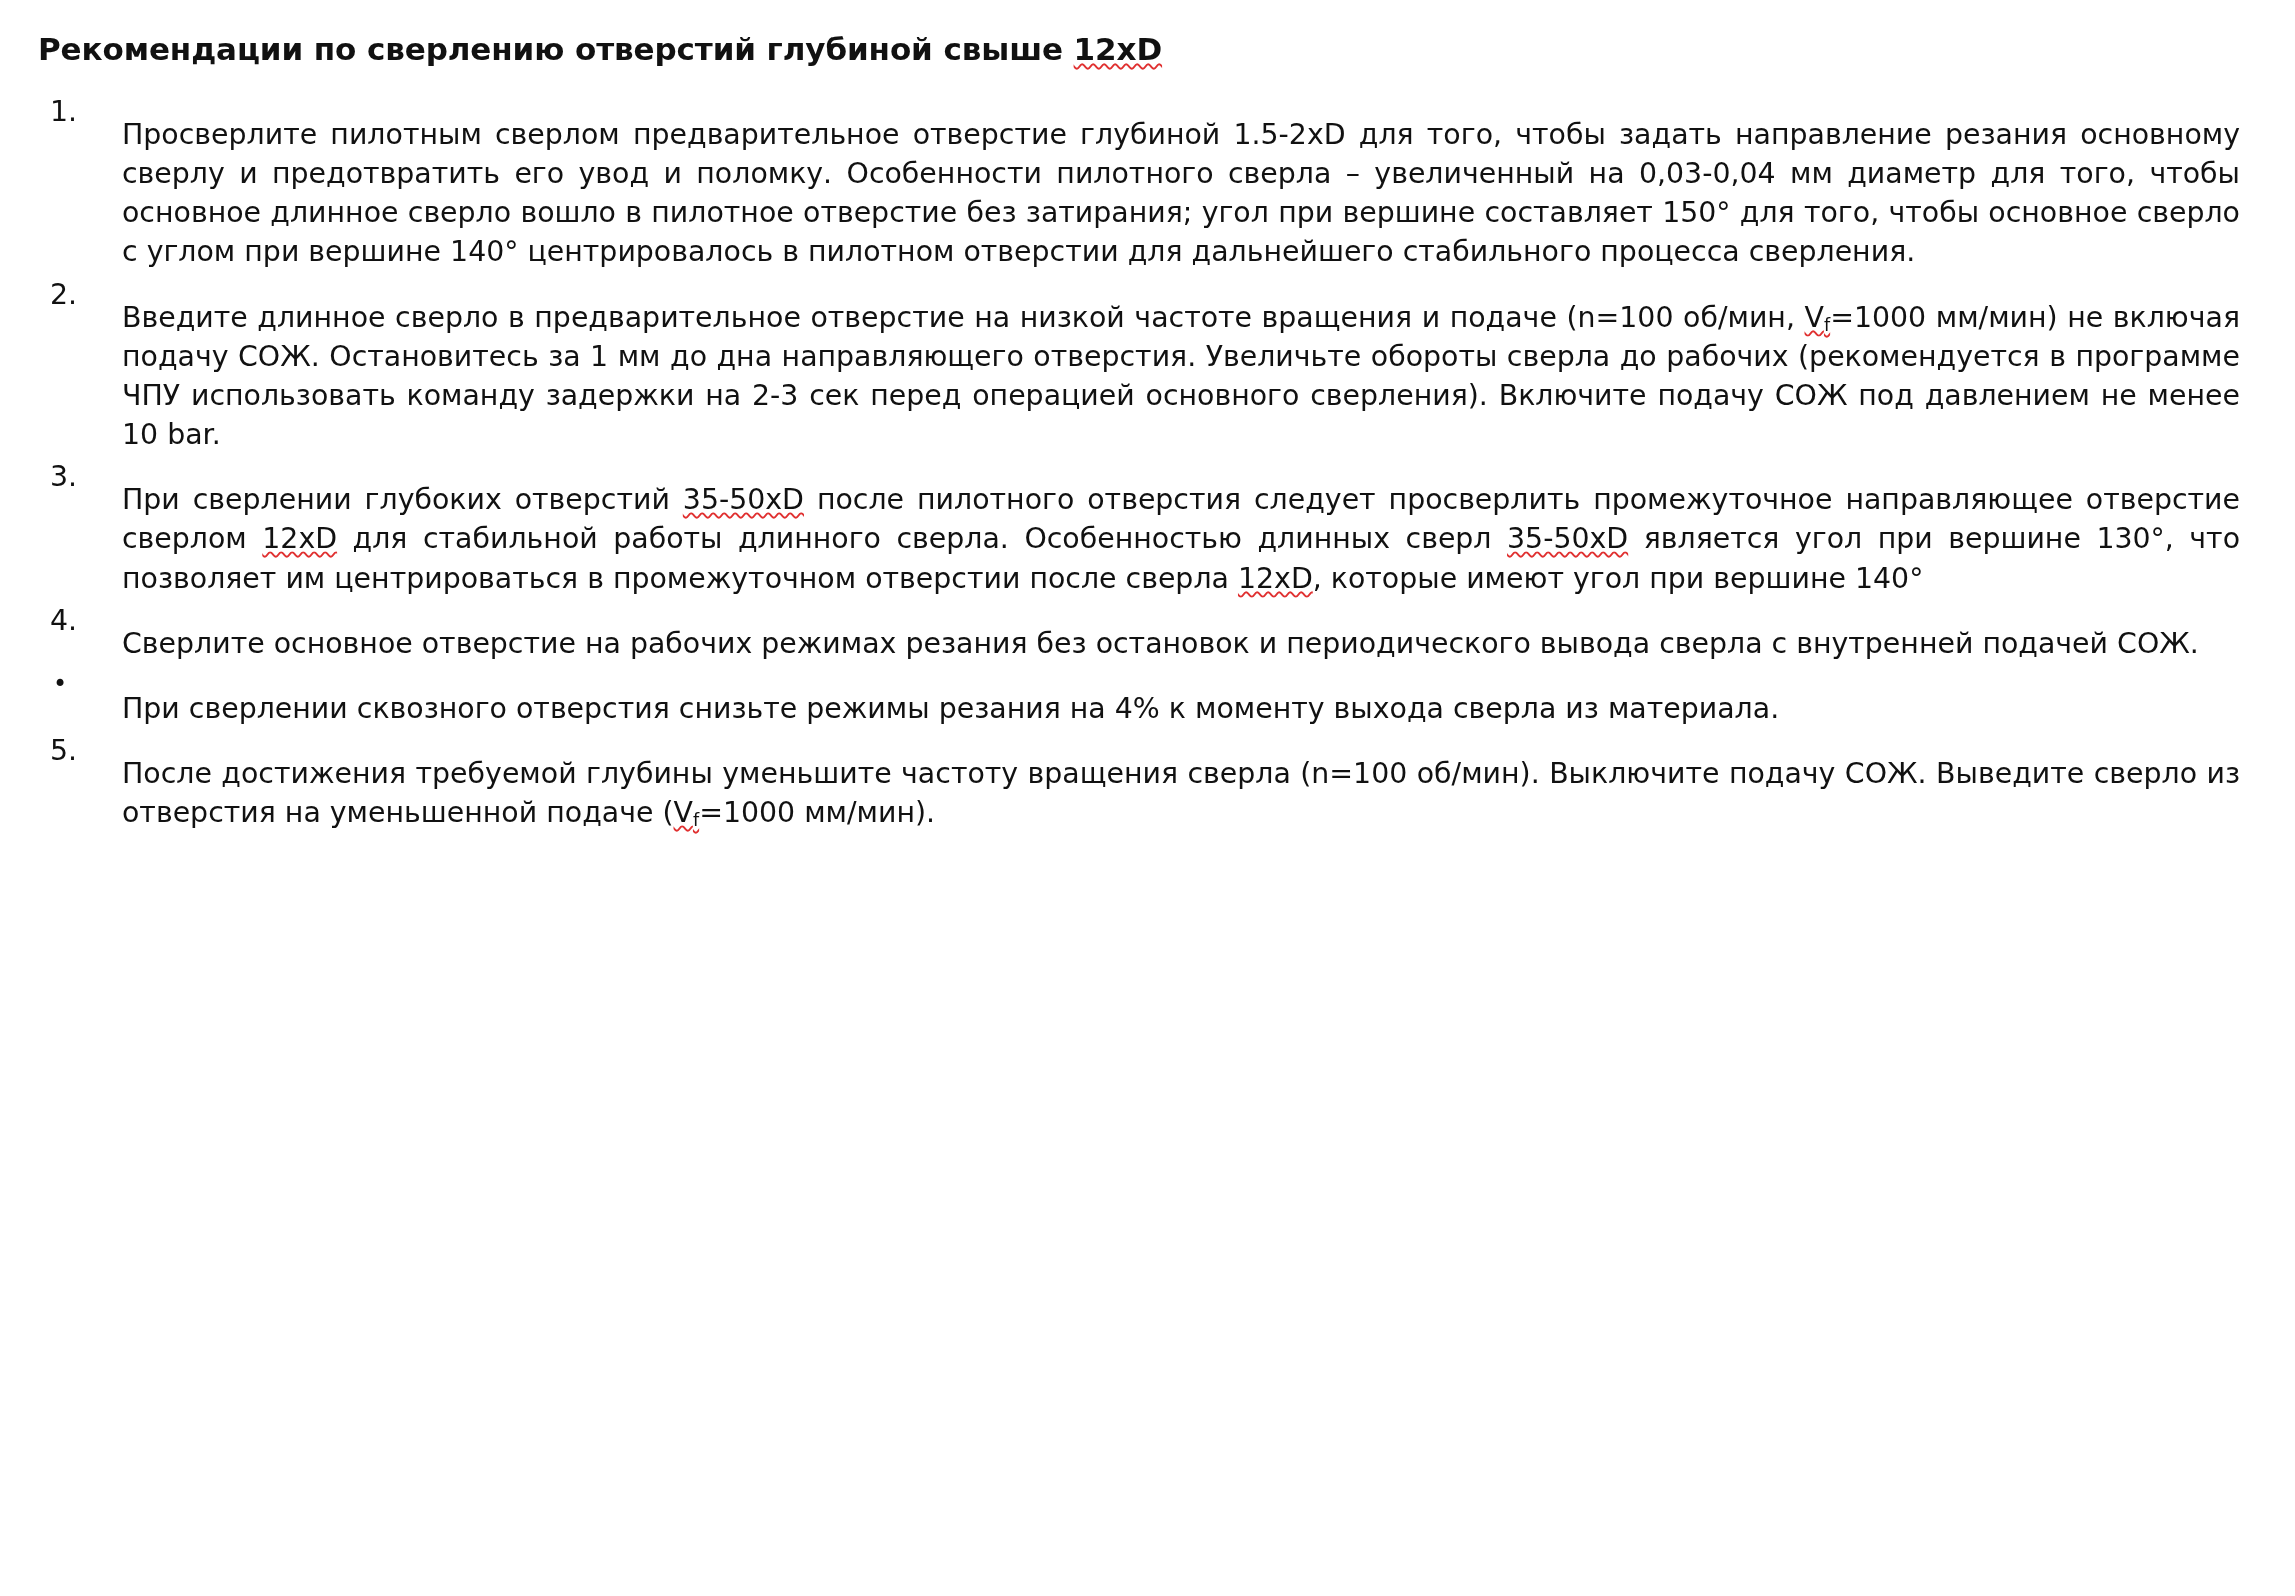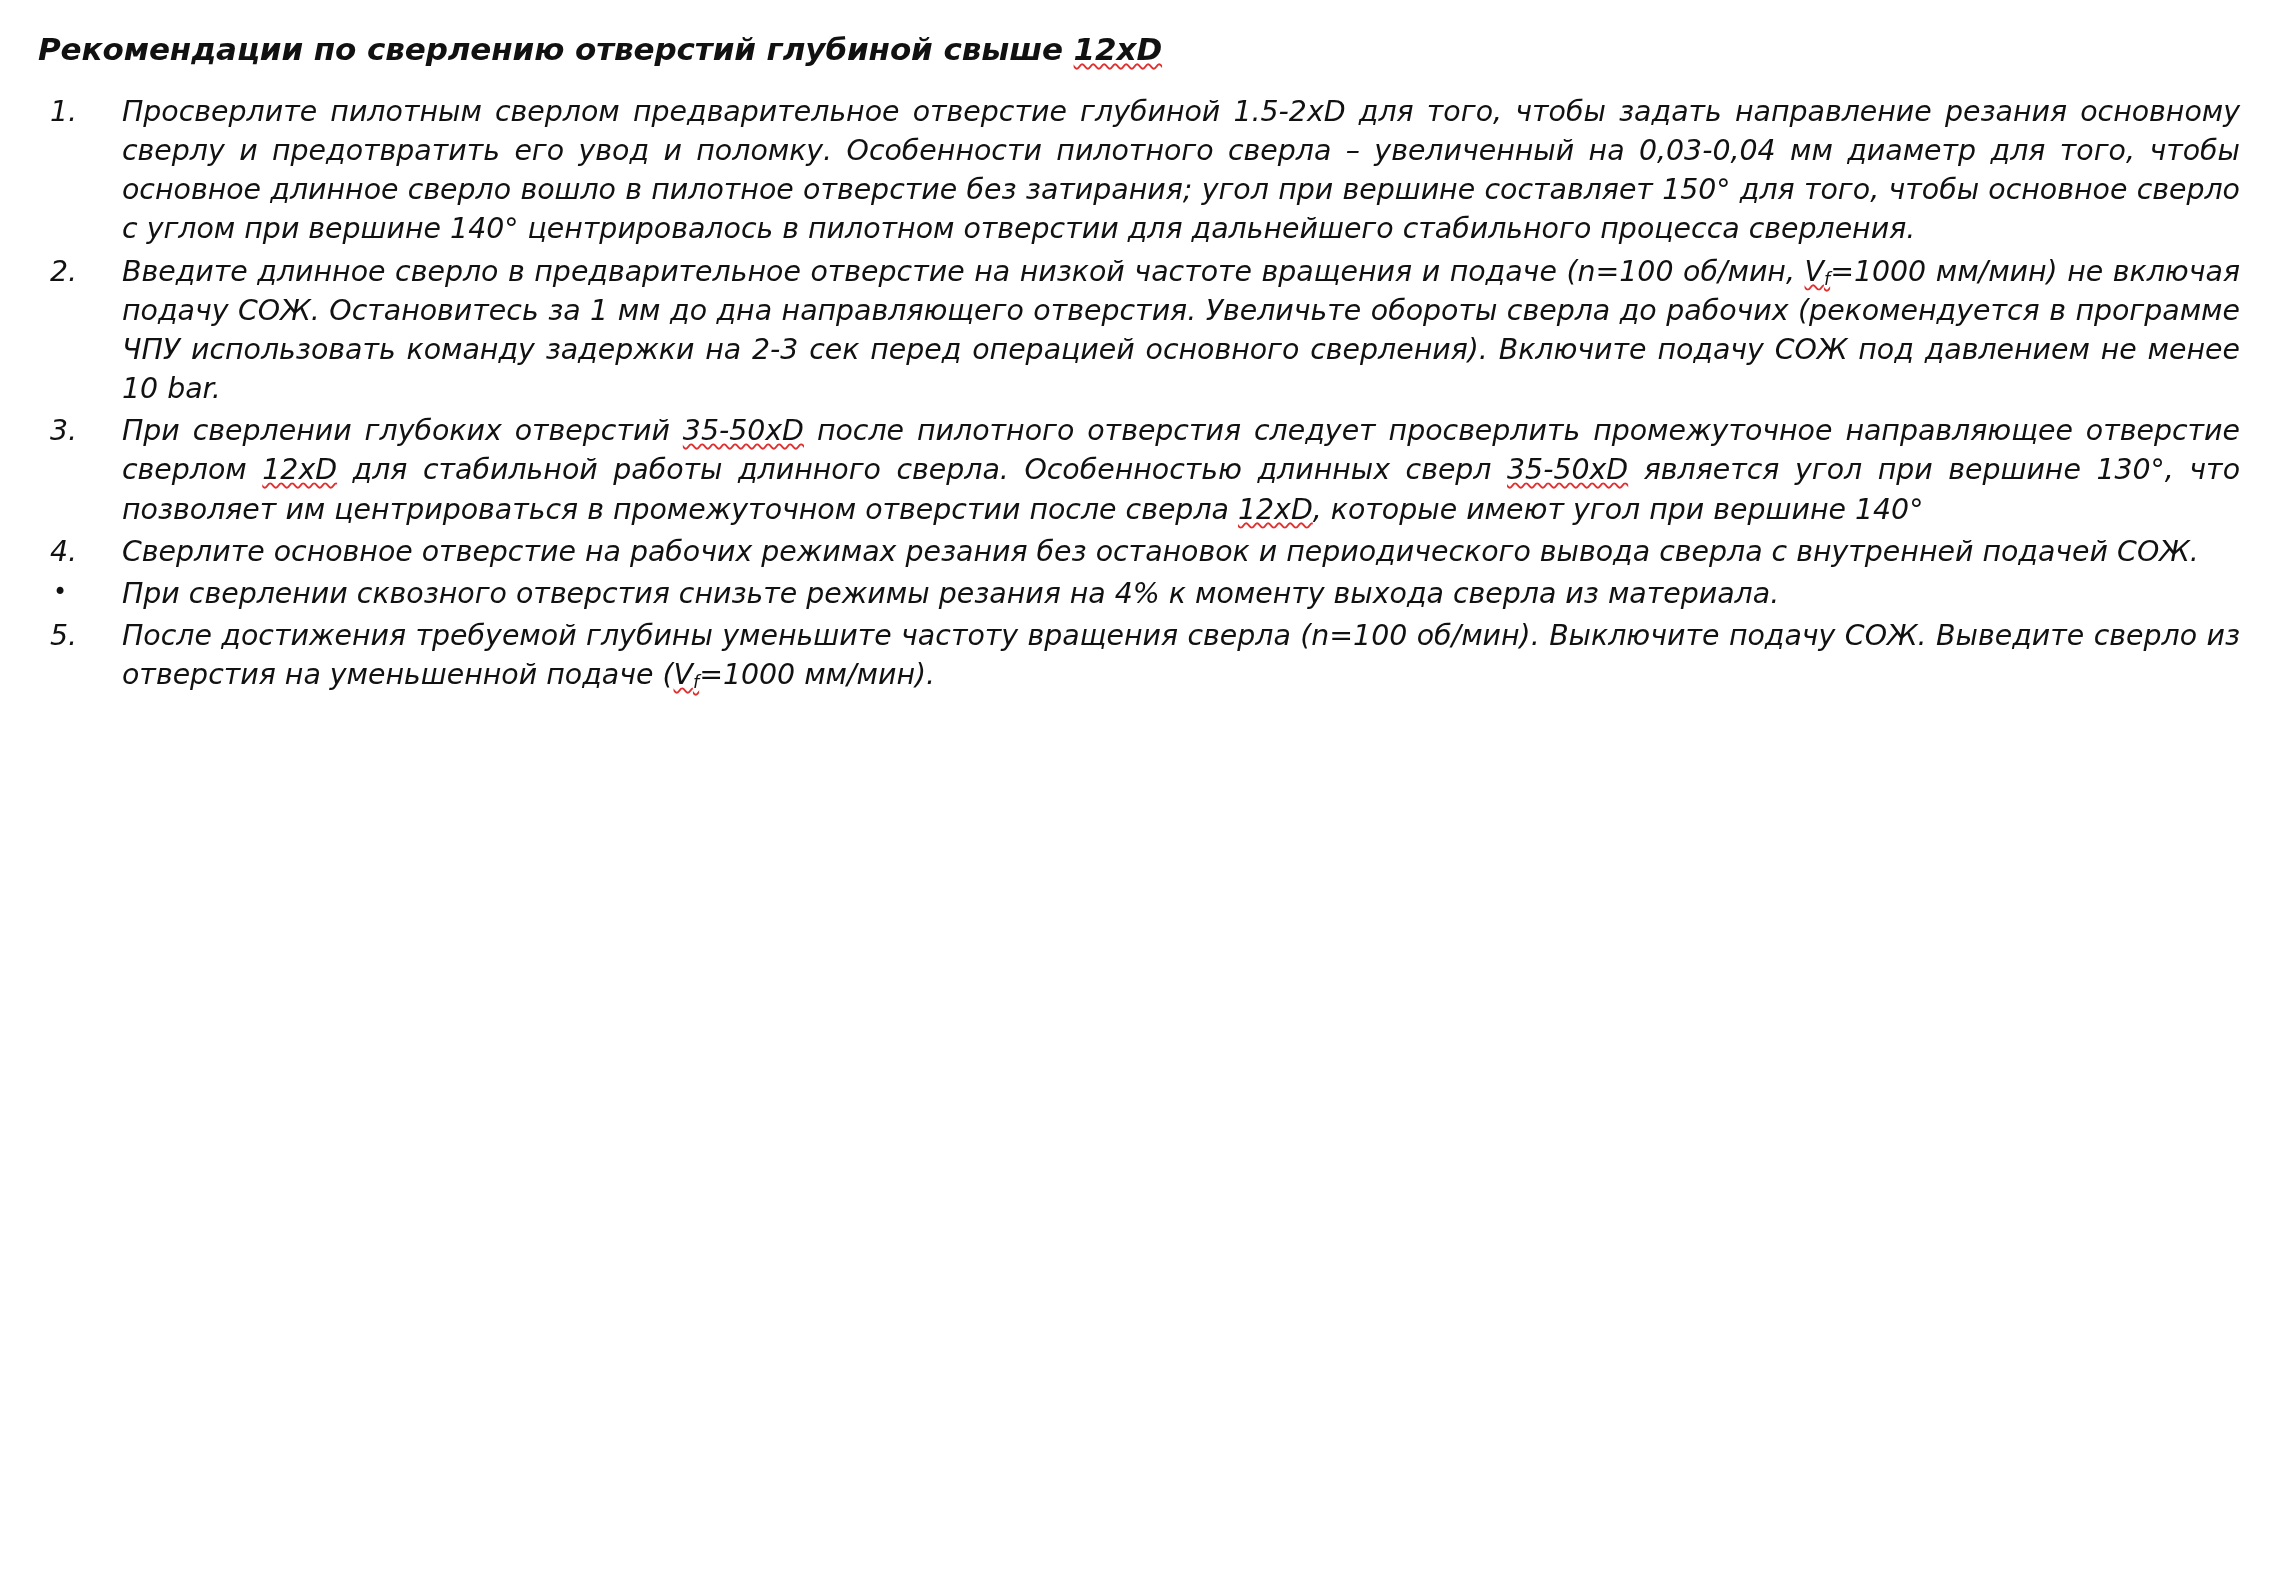--- a/index.html
+++ b/index.html
@@ -12,21 +12,20 @@
     width: 2295px;
     height: 1597px;
     overflow: hidden;
   }
   .page {
     box-sizing: border-box;
     width: 2295px;
     height: 1597px;
     padding: 30px 55px 0 35px;
     background: #ffffff;
-    font-style: italic;
   }
   .doc-title {
     font-size: 31px;
     font-weight: bold;
     color: #111111;
     line-height: 1.25;
     margin: 0 0 23px 3px;
     letter-spacing: -0.1px;
   }
   ol.list, ul.list {
@@ -59,20 +58,21 @@
     box-sizing: border-box;
   }
   .body {
     flex: 1 1 auto;
     font-size: 28.4px;
     line-height: 1.38;
     color: #111111;
     text-align: justify;
     text-justify: inter-word;
     hyphens: none;
+    margin-top: 23px;
   }
   .body.last-left > :last-child {
   }
   sub {
     font-size: 0.62em;
     vertical-align: -0.22em;
   }
 </style>
 </head>
 <body>

